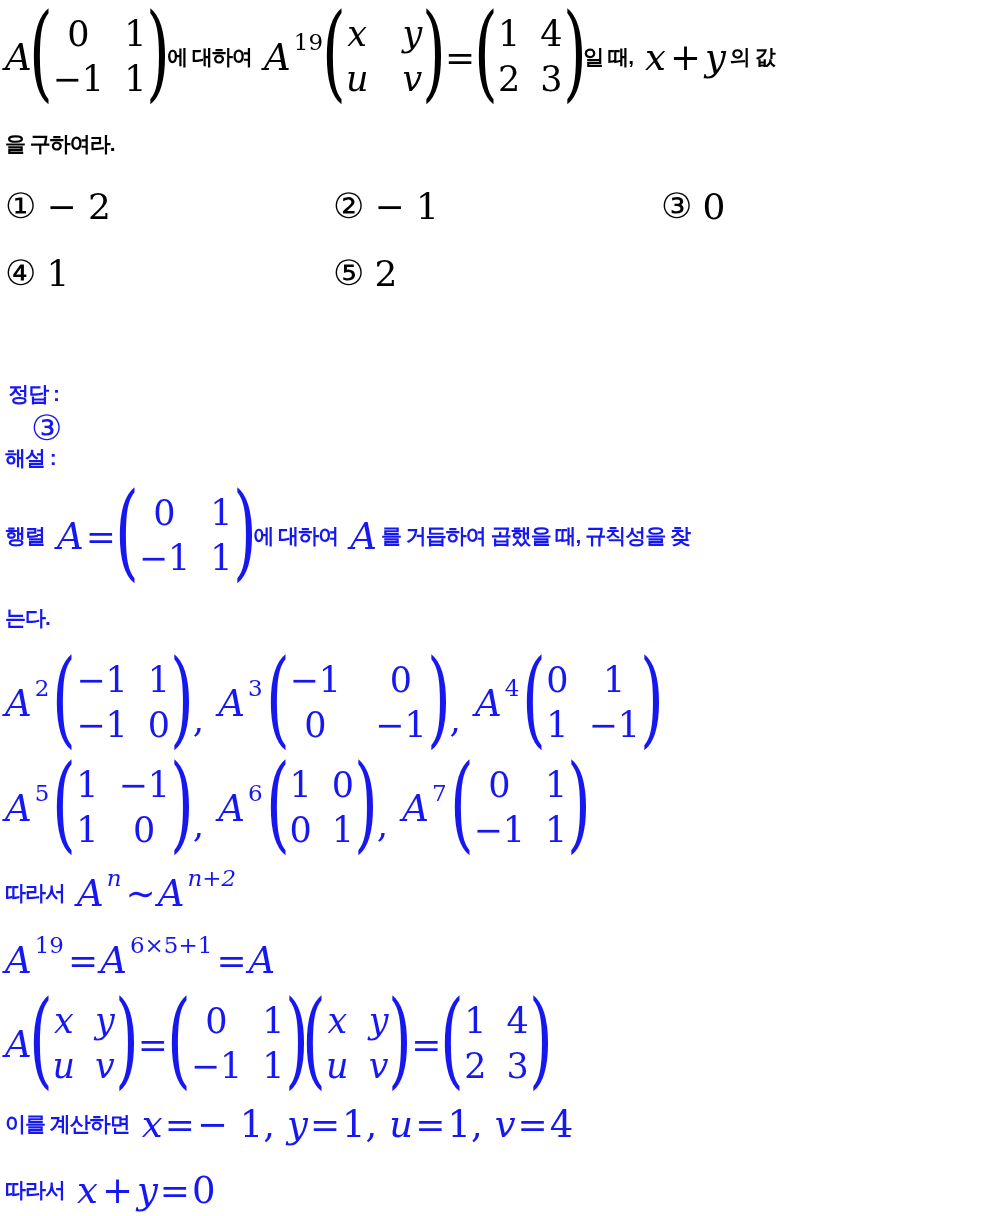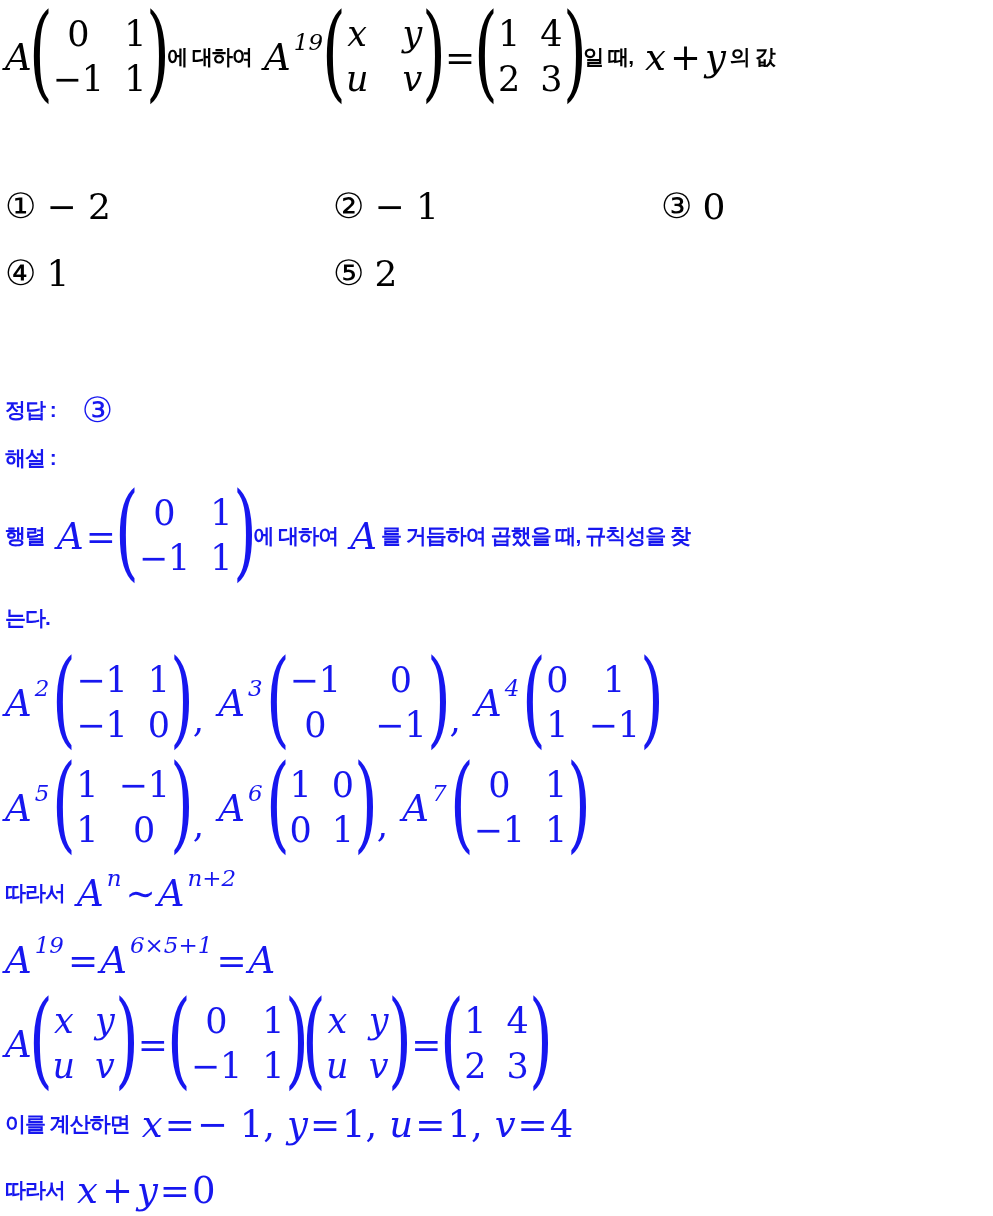--- a/index.html
+++ b/index.html
@@ -5,21 +5,21 @@
   html,body{margin:0;padding:0;background:#ffffff;}
   .page{position:relative;width:993px;height:1216px;background:#ffffff;overflow:hidden;
         font-family:"Liberation Sans",sans-serif;}
   .line{position:absolute;left:5px;display:flex;align-items:center;white-space:nowrap;color:#000000;}
   .blue{color:#1717ef;}
   
   .ko{font-family:"Liberation Sans",sans-serif;font-weight:700;font-size:21px;letter-spacing:-1px;}
   
   .math{font-family:"DejaVu Serif",serif;font-size:37px;font-weight:400;}
   .it{font-style:italic;}
-  .sup{font-family:"DejaVu Serif",serif;font-size:23px;position:relative;top:-15px;margin:0 2px 0 3px;font-style:italic;}
+  .sup{font-family:"DejaVu Serif",serif;font-size:23px;position:relative;top:-15px;margin:0 2px 0 3px;}
   .sup.it{font-style:italic;}
   .eqsign{font-family:"DejaVu Serif",serif;font-size:36px;margin:0 2px;}
   
   .matrix{display:inline-flex;align-items:center;}
   .paren{font-family:"DejaVu Serif",serif;font-size:102px;line-height:1;display:inline-block;
          transform:scale(0.6,1.02);margin:0 -11px;position:relative;top:-5px;font-weight:400;}
   .mcells{display:inline-grid;grid-template-columns:auto auto;column-gap:20px;row-gap:0;
           text-align:center;font-family:"DejaVu Serif",serif;font-size:35px;line-height:45px;padding:0 3px;}
   .mcells span{display:block;}
   .mcells.wide{column-gap:34px;}
@@ -74,20 +74,23 @@
       </span>
       <span class="paren">)</span>
     </span>
     <span class="ko">일 때,</span>
     <span class="math it gl">x</span>
     <span class="math gxs">+</span>
     <span class="math it gxs">y</span>
     <span class="ko gxs">의 값</span>
   </div>
 
+  <div class="line" style="top:120px;height:48px;">
+    <span class="ko">을 구하여라.</span>
+  </div>
 
   <div class="choice" style="left:5px;top:184px;height:44px;">
     <span class="marker">①</span>
     <span class="cval">− 2</span>
   </div>
   <div class="choice" style="left:333px;top:184px;height:44px;">
     <span class="marker">②</span>
     <span class="cval">− 1</span>
   </div>
   <div class="choice" style="left:661px;top:184px;height:44px;">
@@ -96,21 +99,21 @@
   </div>
   <div class="choice" style="left:5px;top:251px;height:44px;">
     <span class="marker">④</span>
     <span class="cval">1</span>
   </div>
   <div class="choice" style="left:333px;top:251px;height:44px;">
     <span class="marker">⑤</span>
     <span class="cval">2</span>
   </div>
 
-  <div class="line blue" style="top:388px;height:44px;">
+  <div class="line blue" style="top:380px;height:44px;flex-direction:column;">
     <span class="ko">정답 :</span>
     <span class="ans-marker">③</span>
   </div>
 
   <div class="line blue" style="top:436px;height:44px;">
     <span class="ko">해설 :</span>
   </div>
 
   <div class="line blue" style="top:488px;height:96px;">
     <span class="ko">행렬</span>

